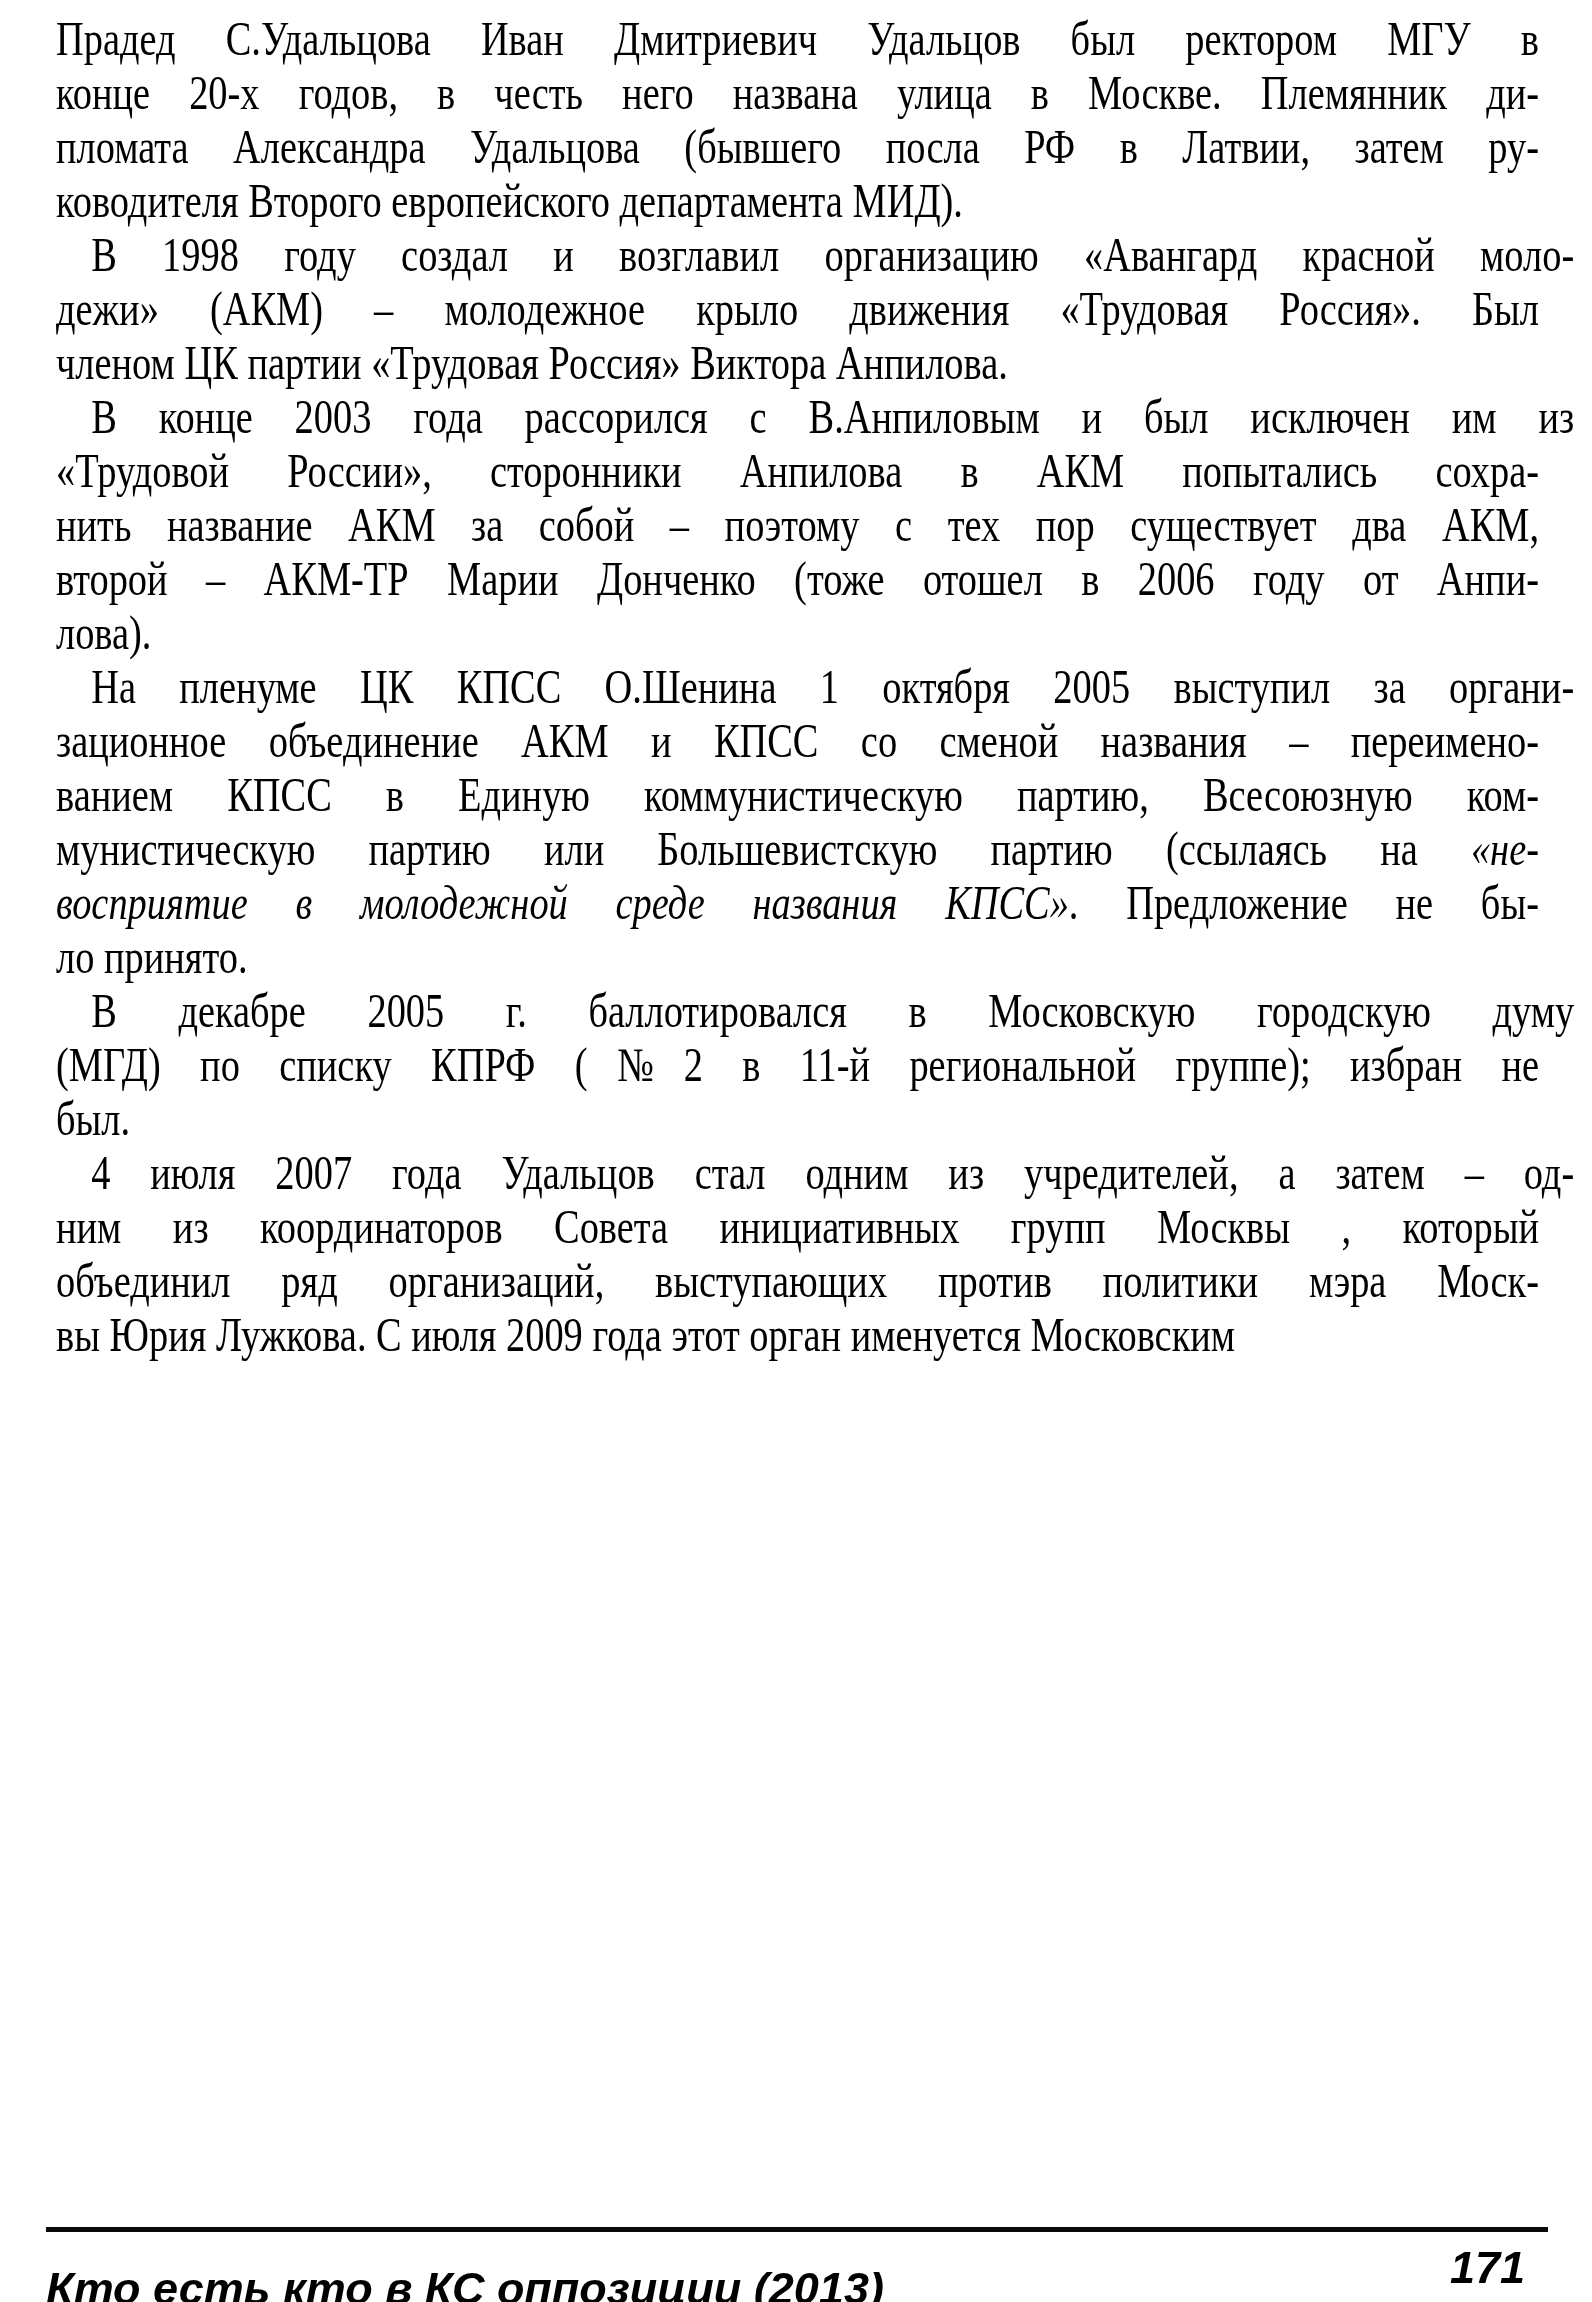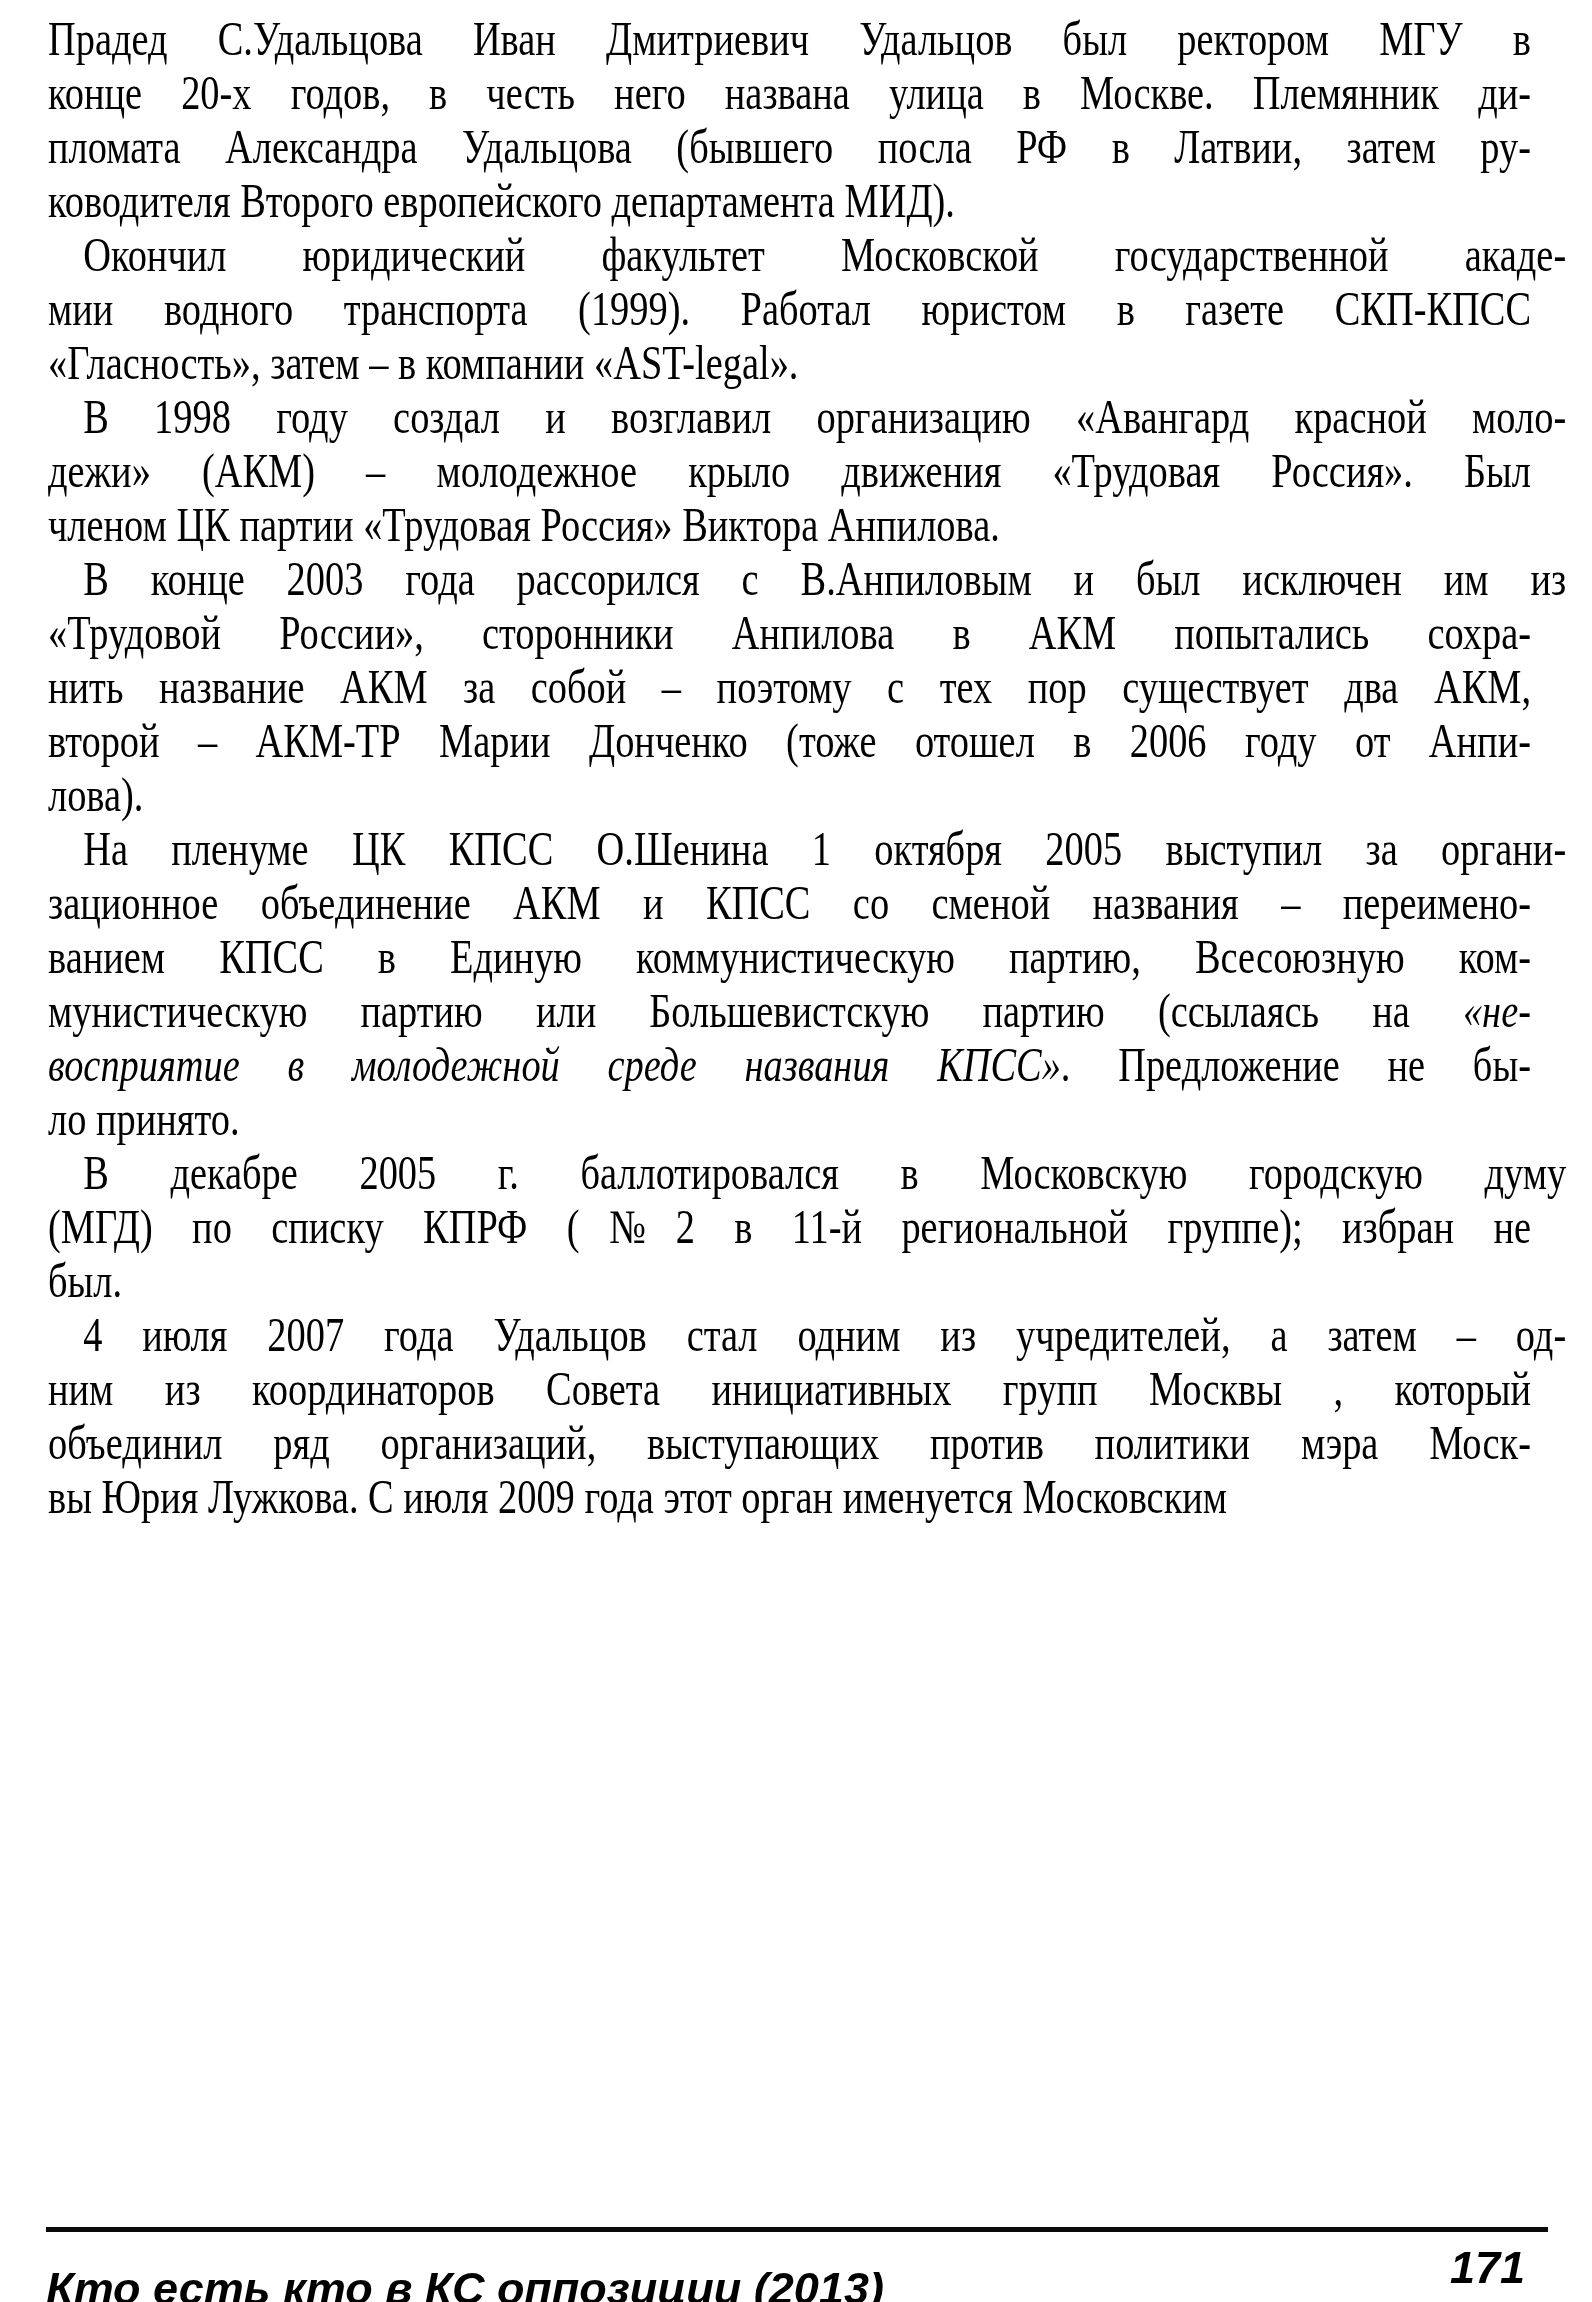--- a/index.html
+++ b/index.html
@@ -10,21 +10,21 @@
     color: #000000;
     position: relative;
     overflow: hidden;
     font-family: "Liberation Serif", serif;
   }
   .sheet { position: absolute; inset: 0; background: #ffffff; }
 
   
   .text-block {
     position: absolute;
-    left: 48px;
+    left: 56px;
     top: 12px;
     width: 1483px;
   }
   .para { margin: 0; padding: 0; }
   .line {
     font-size: 48px;
     line-height: 54px;
     letter-spacing: 0;
     width: 125%;                 
     transform: scaleX(0.8);      
@@ -66,25 +66,20 @@
 
 <div class="sheet">
   <div class="text-block">
       <div class="para">
         <div class="line"><span class="seg">Прадед С.Удальцова Иван Дмитриевич Удальцов был ректором МГУ в</span></div>
         <div class="line"><span class="seg">конце 20-х годов, в честь него названа улица в Москве. Племянник ди-</span></div>
         <div class="line"><span class="seg">пломата Александра Удальцова (бывшего посла РФ в Латвии, затем ру-</span></div>
         <div class="line last"><span class="seg">ководителя Второго европейского департамента МИД).</span></div>
       </div>
       <div class="para">
-        <div class="line indent"><span class="seg">Окончил юридический факультет Московской государственной акаде-</span></div>
-        <div class="line"><span class="seg">мии водного транспорта (1999). Работал юристом в газете СКП-КПСС</span></div>
-        <div class="line last"><span class="seg">«Гласность», затем – в компании «AST-legal».</span></div>
-      </div>
-      <div class="para">
         <div class="line indent"><span class="seg">В 1998 году создал и возглавил организацию «Авангард красной моло-</span></div>
         <div class="line"><span class="seg">дежи» (АКМ) – молодежное крыло движения «Трудовая Россия». Был</span></div>
         <div class="line last"><span class="seg">членом ЦК партии «Трудовая Россия» Виктора Анпилова.</span></div>
       </div>
       <div class="para">
         <div class="line indent"><span class="seg">В конце 2003 года рассорился с В.Анпиловым и был исключен им из</span></div>
         <div class="line"><span class="seg">«Трудовой России», сторонники Анпилова в АКМ попытались сохра-</span></div>
         <div class="line"><span class="seg">нить название АКМ за собой – поэтому с тех пор существует два АКМ,</span></div>
         <div class="line"><span class="seg">второй – АКМ-ТР Марии Донченко (тоже отошел в 2006 году от Анпи-</span></div>
         <div class="line last"><span class="seg">лова).</span></div>

